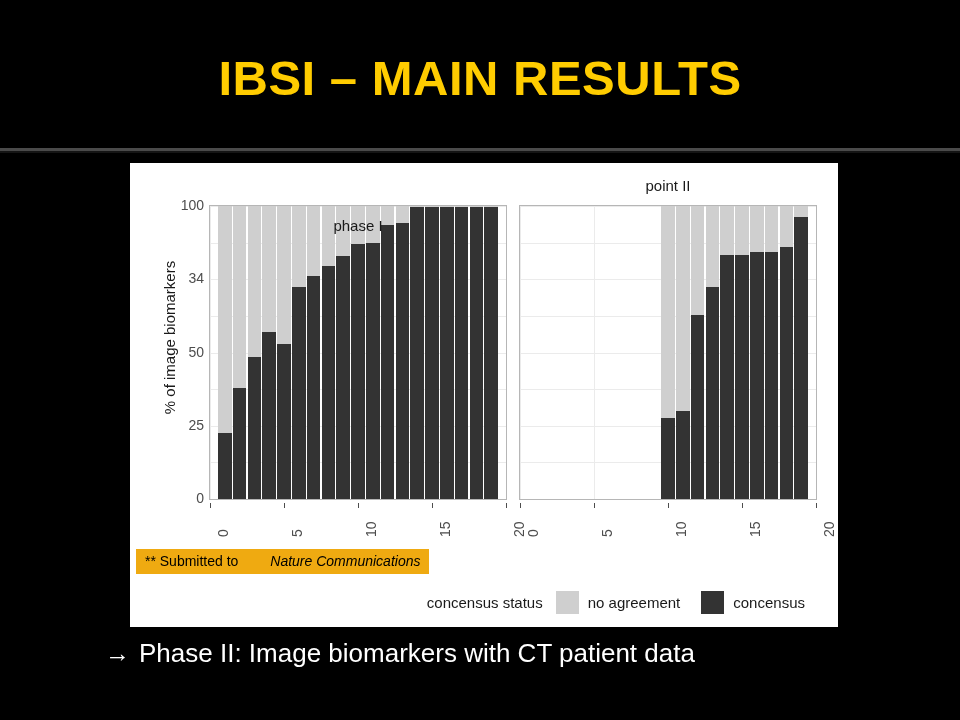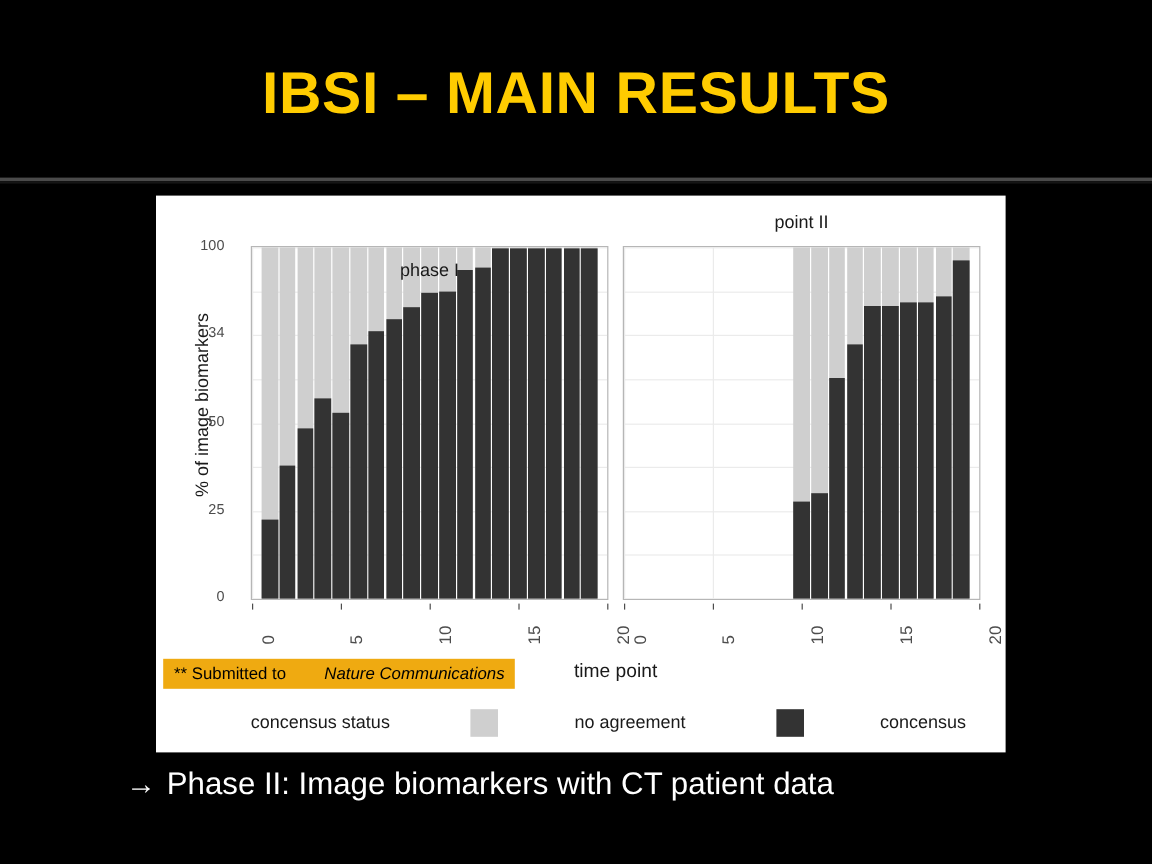--- a/index.html
+++ b/index.html
@@ -68,24 +68,24 @@
     text-align: center;
     transform: rotate(-90deg);
     color: #1a1a1a;
     font-size: 15px;
     white-space: nowrap;
   }
 
   
   .ytick {
     position: absolute;
-    right: 17px;
+    right: 0;
     width: 44px;
     text-align: right;
-    font-size: 12px;
+    font-size: 14px;
     color: #4d4d4d;
   }
   #ytick-col {
     position: absolute;
     left: 22px; top: 0;
     width: 52px; height: 464px;
   }
   .ytick-mark {
     position: absolute;
     left: 74px;
@@ -178,21 +178,21 @@
     color: #1a1a1a;
   }
 
   
   #legend {
     position: absolute;
     left: 79px; top: 428px;
     width: 608px;
     display: flex;
     align-items: center;
-    justify-content: space-between;
+    justify-content: flex-end;
     gap: 9px;
     font-size: 15px;
     color: #1a1a1a;
   }
   .legend-key {
     width: 23px; height: 23px;
     display: inline-block;
   }
   #legend-key-none { background: #cfcfcf; }
   #legend-key-agree { background: #333333; }
@@ -393,21 +393,20 @@
       <div class="xtick-mark" style="left: 75px;"></div>
       <div class="xtick" style="left: 80px; top: 34px;">5</div>
       <div class="xtick-mark" style="left: 149px;"></div>
       <div class="xtick" style="left: 154px; top: 34px;">10</div>
       <div class="xtick-mark" style="left: 223px;"></div>
       <div class="xtick" style="left: 228px; top: 34px;">15</div>
       <div class="xtick-mark" style="left: 297px;"></div>
       <div class="xtick" style="left: 302px; top: 34px;">20</div>
     </div>
 
-  <div id="xlabel">time point</div>
 
   <div id="legend">
     <span id="legend-title">concensus status</span>
     <span class="legend-key" id="legend-key-none"></span>
     <span class="legend-text">no agreement</span>
     <span class="legend-key" id="legend-key-agree"></span>
     <span class="legend-text">concensus</span>
   </div>
 
 </div>

